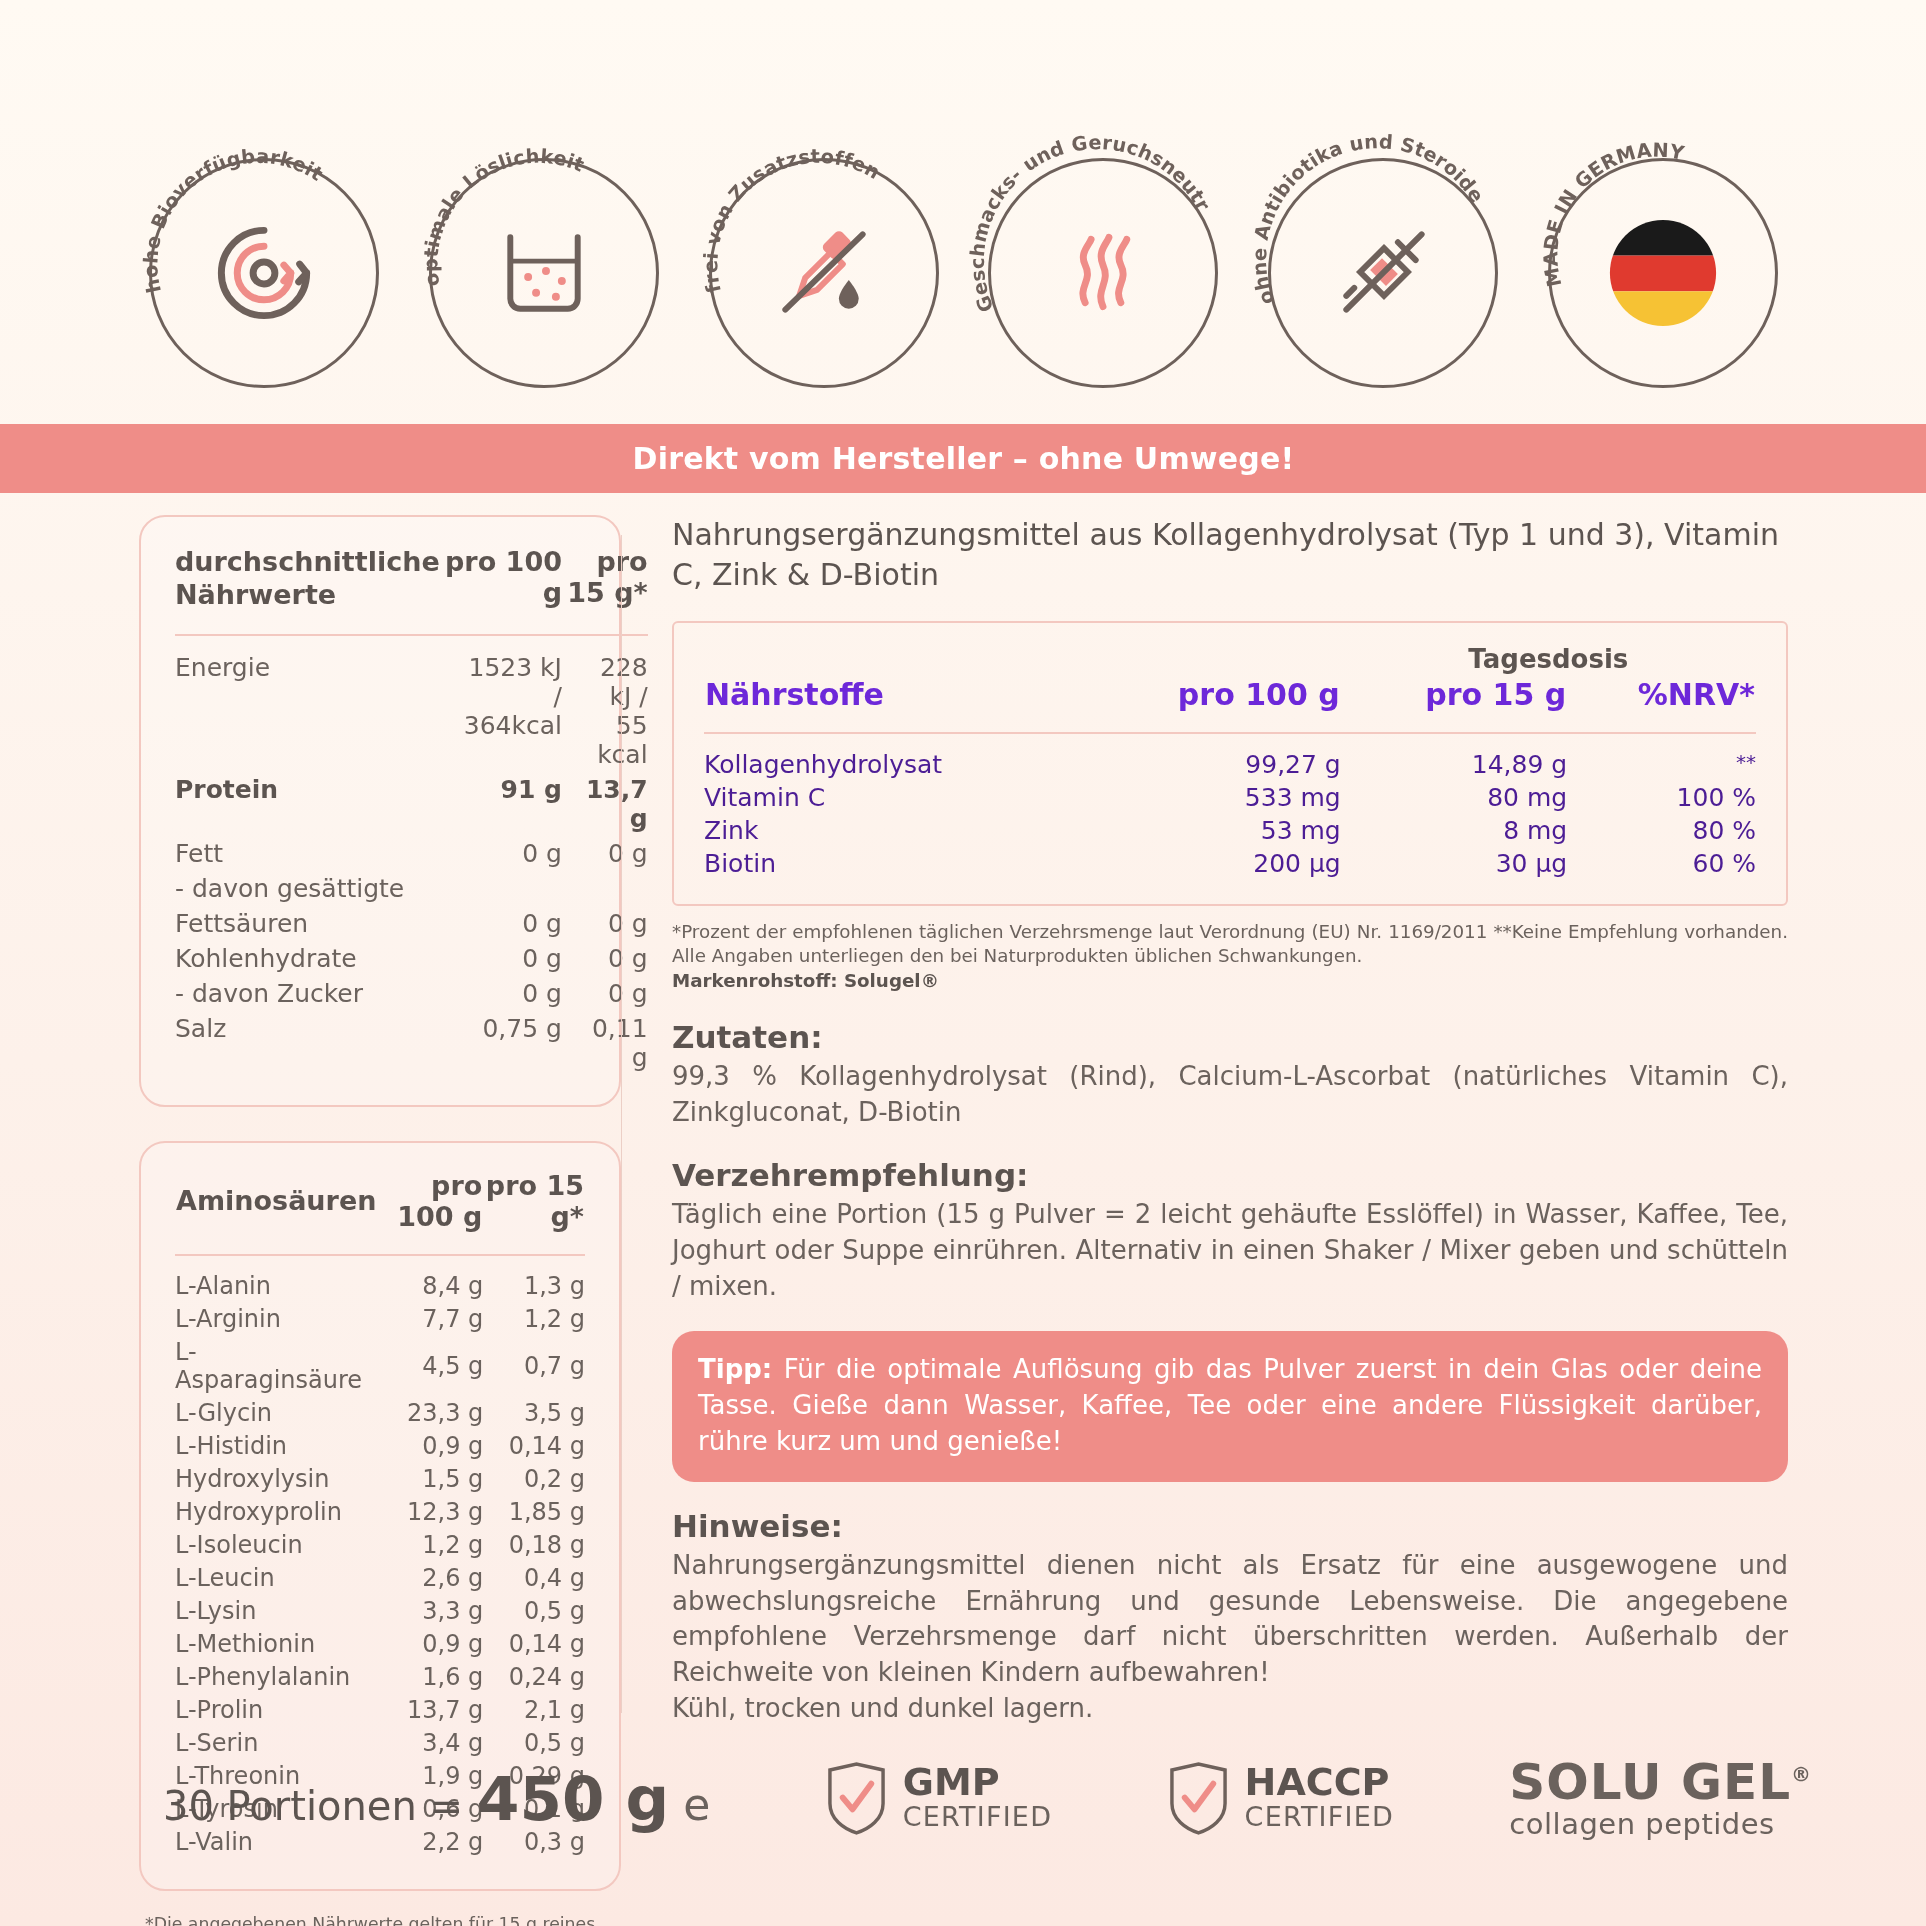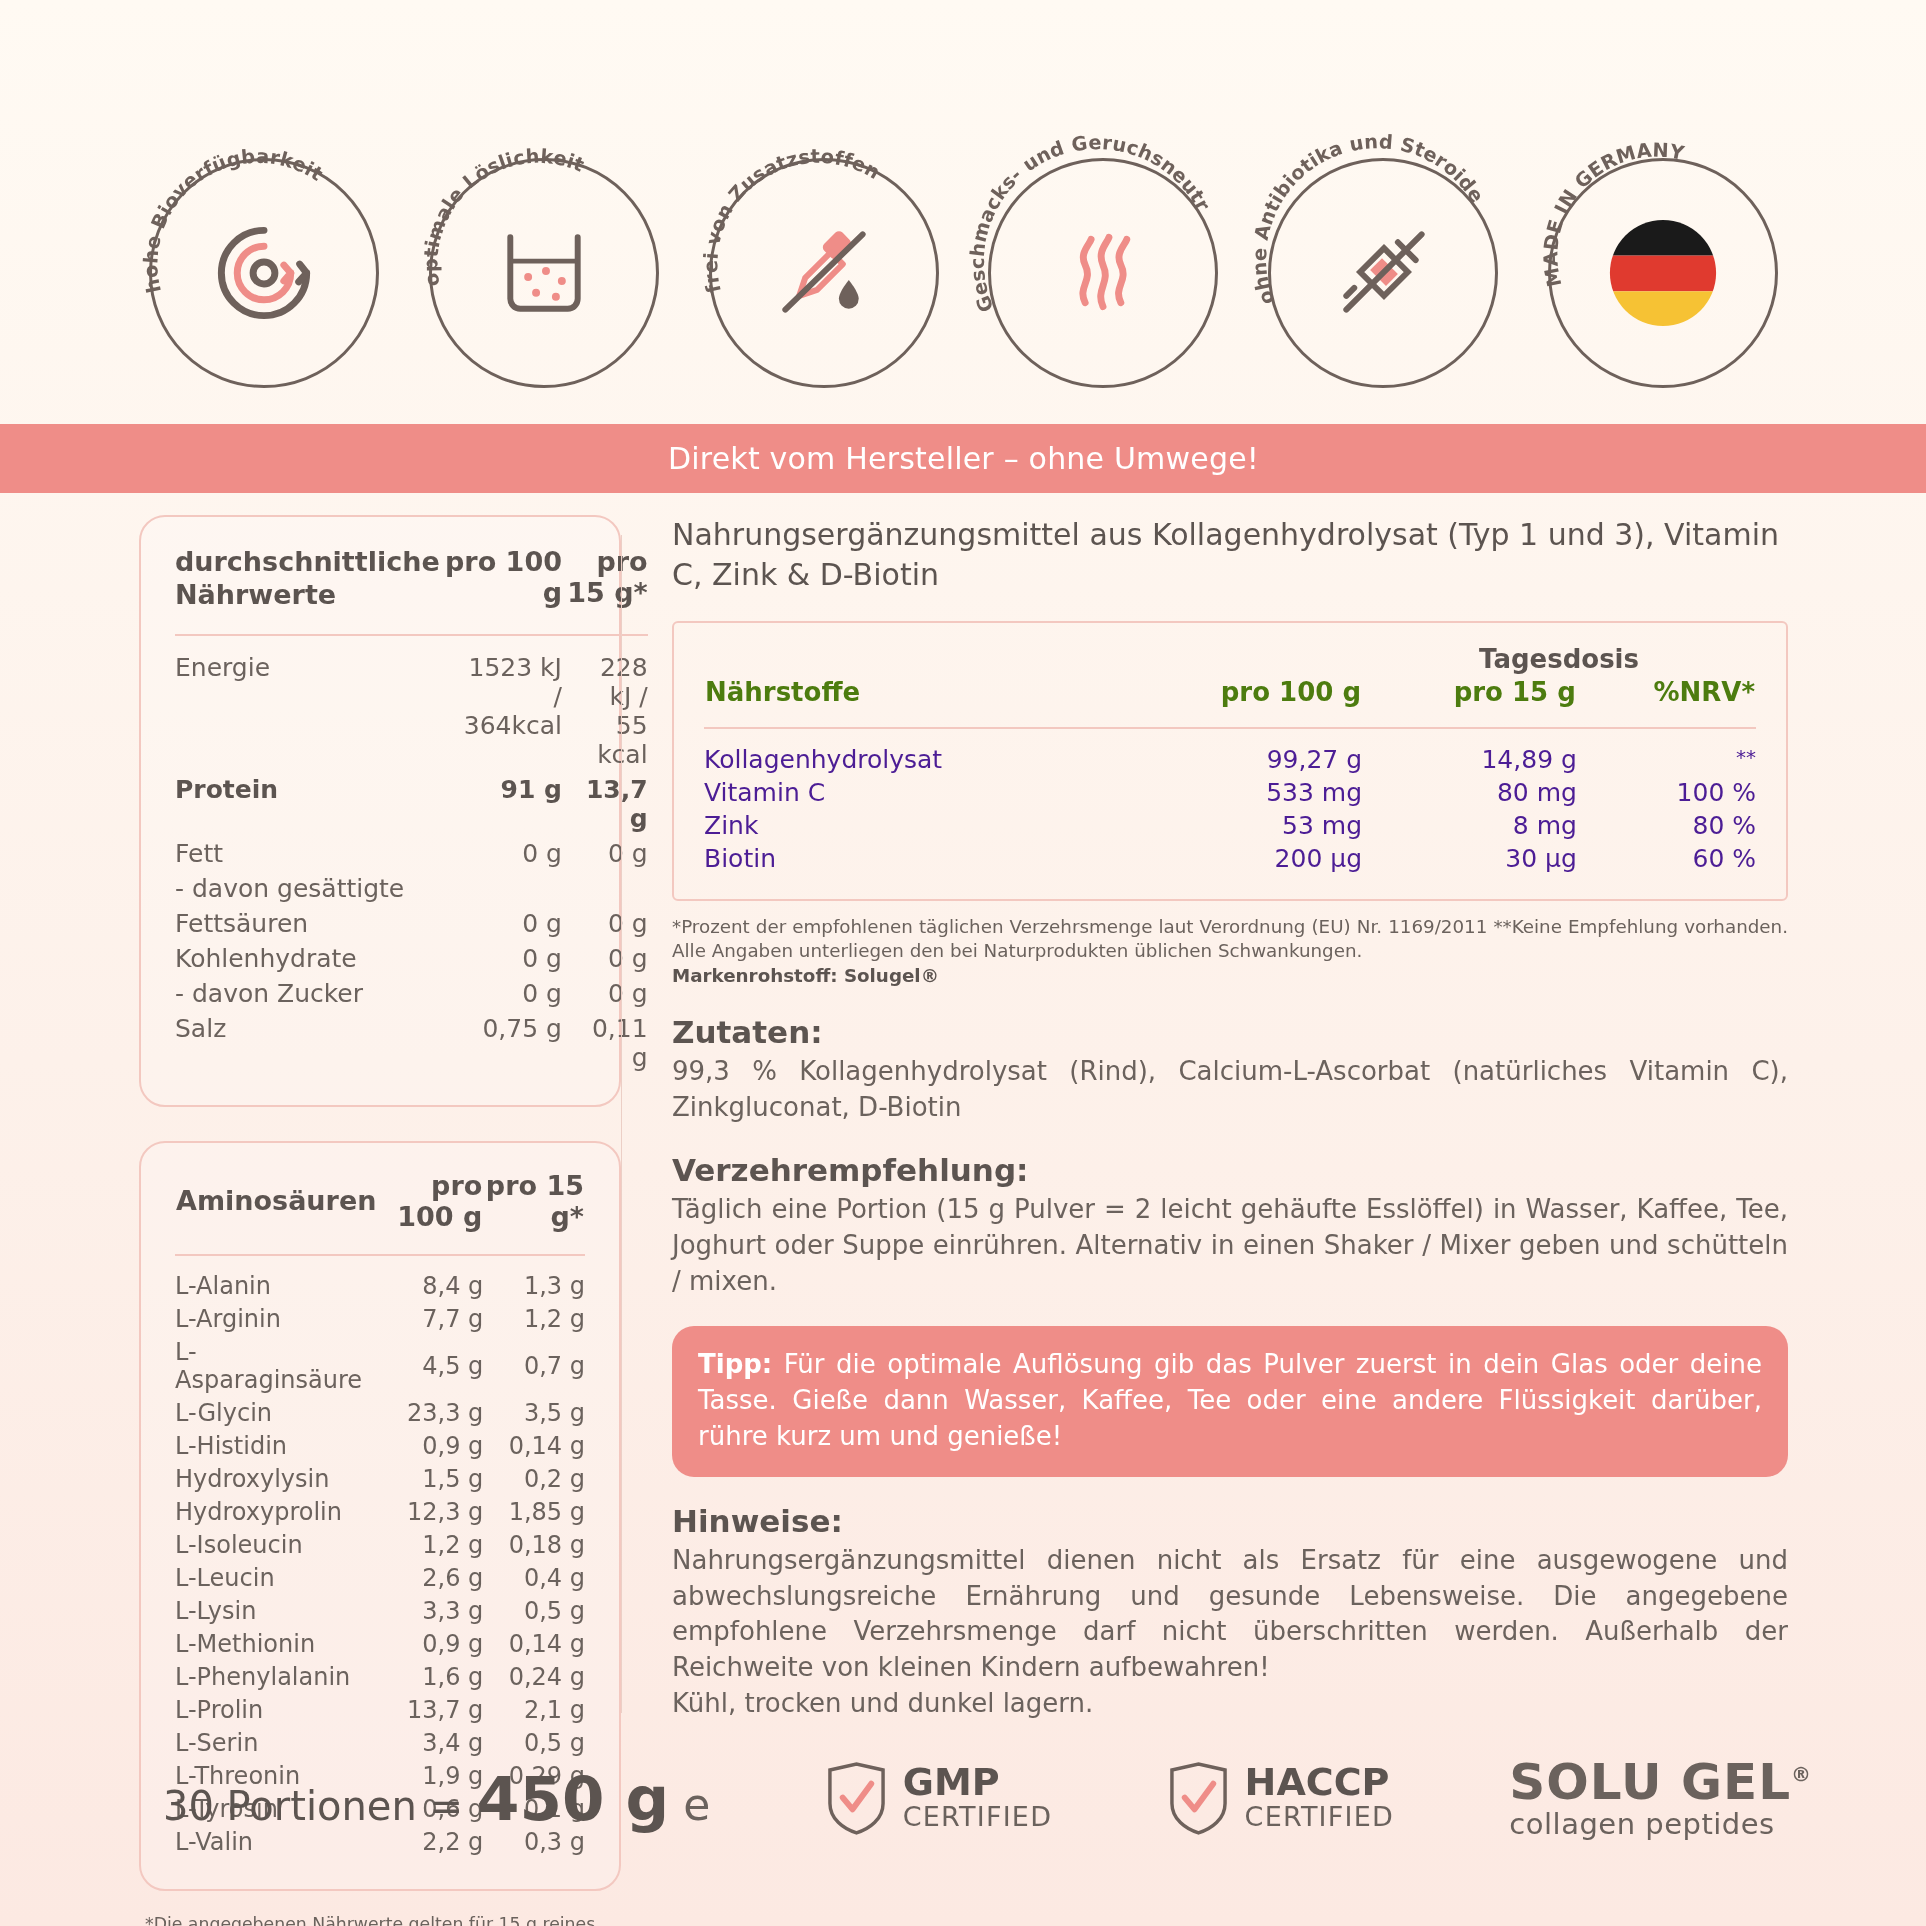--- a/index.html
+++ b/index.html
@@ -70,21 +70,21 @@
     width: 1927px;
     height: 69px;
     background: #ef8d88;
     display: flex;
     align-items: center;
     justify-content: center;
   }
   .banner-text {
     color: #ffffff;
     font-size: 30px;
-    font-weight: 400;
+    font-weight: 700;
     letter-spacing: 0.2px;
   }
 
   
   .main {
     position: absolute;
     top: 515px;
     left: 0;
     width: 1927px;
     height: 1277px;
@@ -208,22 +208,22 @@
   }
   table.nutrients .grp th {
     font-weight: 700;
     font-size: 26px;
     color: #5c5450;
     text-align: center;
     padding-bottom: 2px;
   }
   table.nutrients thead th {
     font-weight: 700;
-    font-size: 26px;
-    color: #4d7c0f;
+    font-size: 30px;
+    color: #6d28d9;
     padding-bottom: 10px;
   }
   table.nutrients thead th.lbl { text-align: left; }
   table.nutrients thead th.c { text-align: right; }
   table.nutrients tbody td {
     color: #4c1d95;
     padding: 2px 0;
   }
   table.nutrients tbody td.v { text-align: right; padding-left: 22px; }
   table.nutrients tbody td.sup { text-align: right; padding-left: 22px; vertical-align: top; font-size: 20px;}

